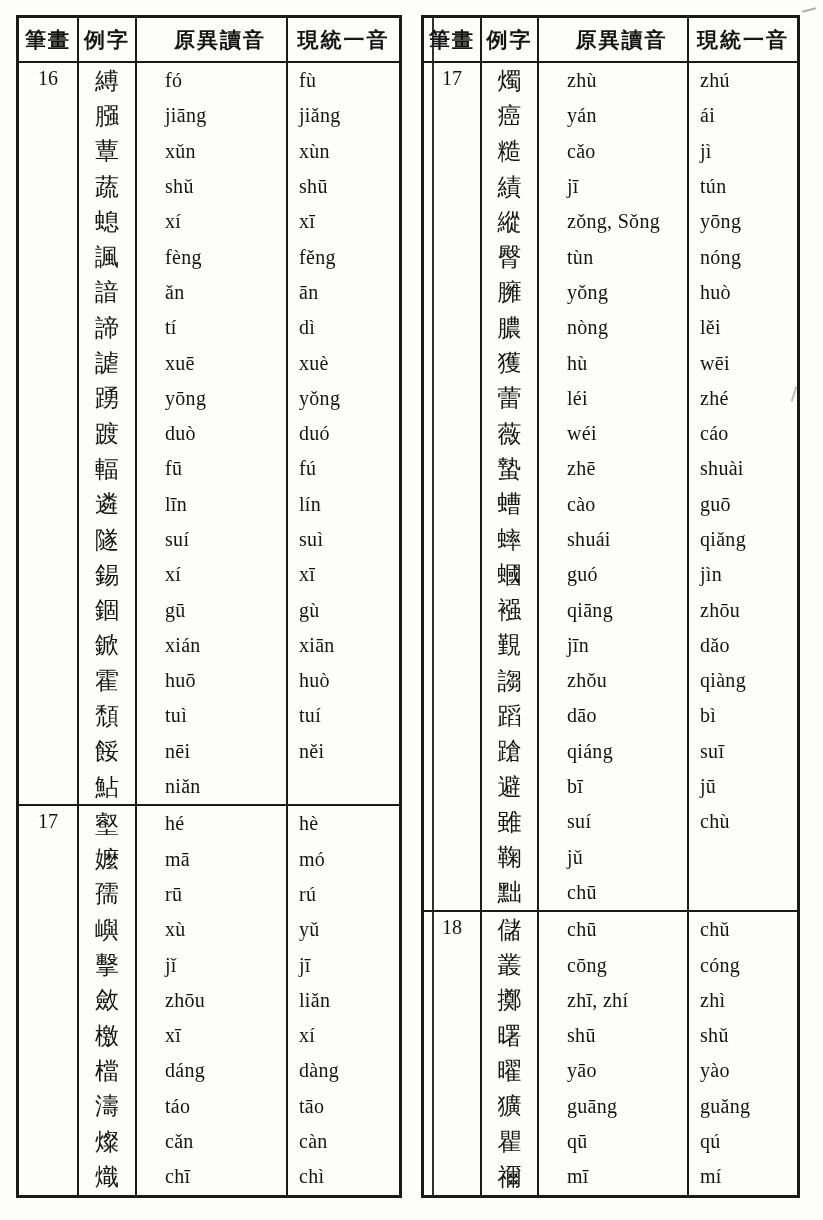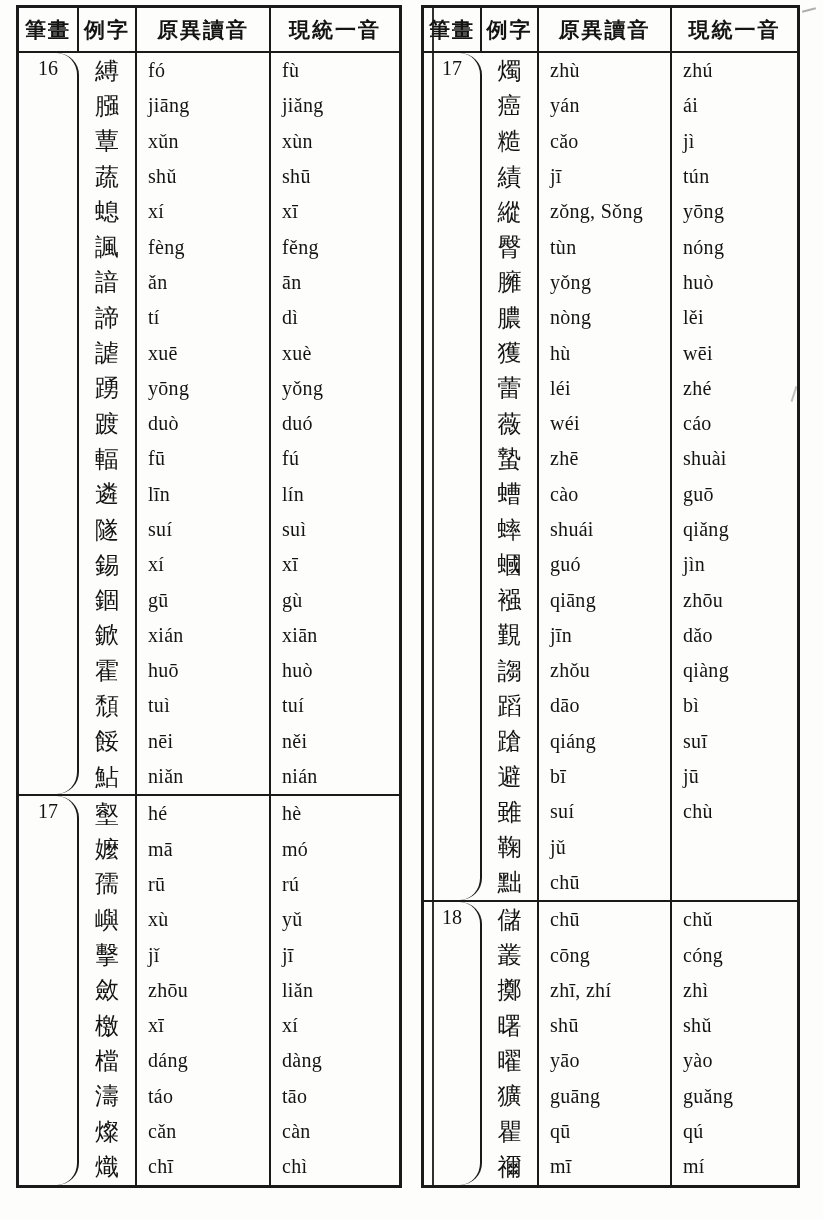--- a/index.html
+++ b/index.html
@@ -11,21 +11,21 @@
   html,body{ background:#e8e8e8; }
   .page{
     position:relative;
     width:823px; height:1220px;
     background:#fdfdfb;
     overflow:hidden;
     font-family:"Liberation Serif","DejaVu Serif",serif;
     color:var(--ink);
   }
   .table{
-    position:absolute; top:5px;
+    position:absolute; top:15px;
     border:3px solid var(--line);
     background:transparent;
   }
   #table-left{ left:16px;  width:386px; }
   #table-right{ left:421px; width:379px; }
   
   .inner-rule{
     position:absolute; top:0; bottom:0; left:8px; width:2px;
     background:var(--line); opacity:.9;
   }
@@ -34,27 +34,27 @@
     border-bottom:2px solid var(--line);
     align-items:center;
   }
   .hcell{
     height:100%;
     display:flex; align-items:center; justify-content:center;
     font-family:"Liberation Sans","DejaVu Sans",sans-serif;
     font-weight:bold; font-size:21px; letter-spacing:2px;
     color:var(--ink);
   }
-  .c0{ width:60px; } .c1{ width:58px; } .c2{ width:134px; } .c3{ flex:1; }
+  .c0{ width:60px; } .c1{ width:58px; } .c2{ width:134px;margin-left:17px; } .c3{ flex:1; }
   #table-right .c0{ width:58px; } #table-right .c1{ width:57px; } #table-right .c2{ width:133px; }
   .vline{ border-right:2px solid var(--line); }
   .section{ display:flex; }
   .section + .section{ border-top:2px solid var(--line); }
   .col{ display:flex; flex-direction:column; }
-  .stroke-col{ align-items:stretch;border-radius:22px; }
+  .stroke-col{ align-items:stretch; }
   .stroke-num{
     height:var(--rh); display:flex; align-items:center; justify-content:center;
     font-size:20px; padding-bottom:4px;
   }
   .cell{
     height:var(--rh); display:flex; align-items:center;
   }
   .char-cell{ justify-content:center; font-size:24px; line-height:1; }
   .pinyin-cell{ justify-content:flex-start; padding-left:11px; font-size:20px; letter-spacing:.3px; }
   
@@ -139,21 +139,20 @@
             <div class="cell pinyin-cell">duó</div>
             <div class="cell pinyin-cell">fú</div>
             <div class="cell pinyin-cell">lín</div>
             <div class="cell pinyin-cell">suì</div>
             <div class="cell pinyin-cell">xī</div>
             <div class="cell pinyin-cell">gù</div>
             <div class="cell pinyin-cell">xiān</div>
             <div class="cell pinyin-cell">huò</div>
             <div class="cell pinyin-cell">tuí</div>
             <div class="cell pinyin-cell">něi</div>
-            <div class="cell pinyin-cell">nián</div>
           </div>
         </div>
         <div class="section">
           <div class="col stroke-col c0 vline">
             <div class="stroke-num">17</div>
           </div>
           <div class="col c1 vline">
             <div class="cell char-cell">壑</div>
             <div class="cell char-cell">嬤</div>
             <div class="cell char-cell">孺</div>

